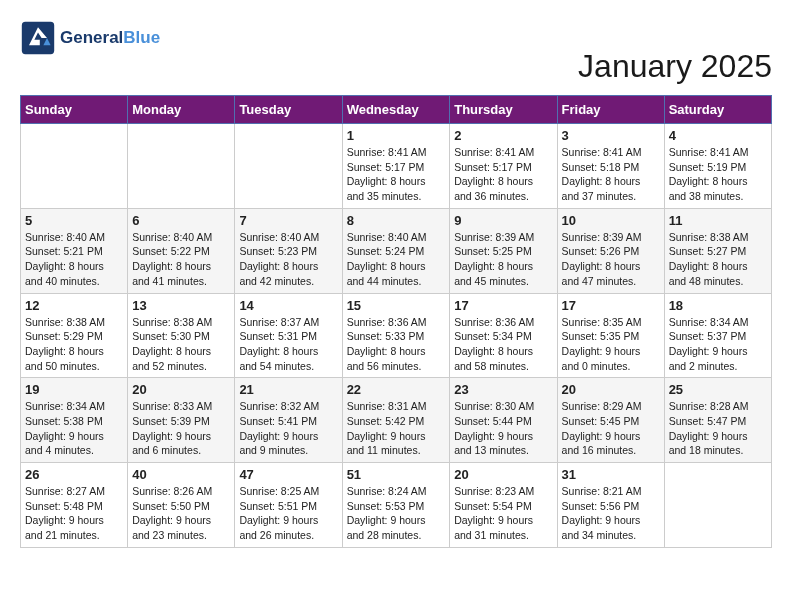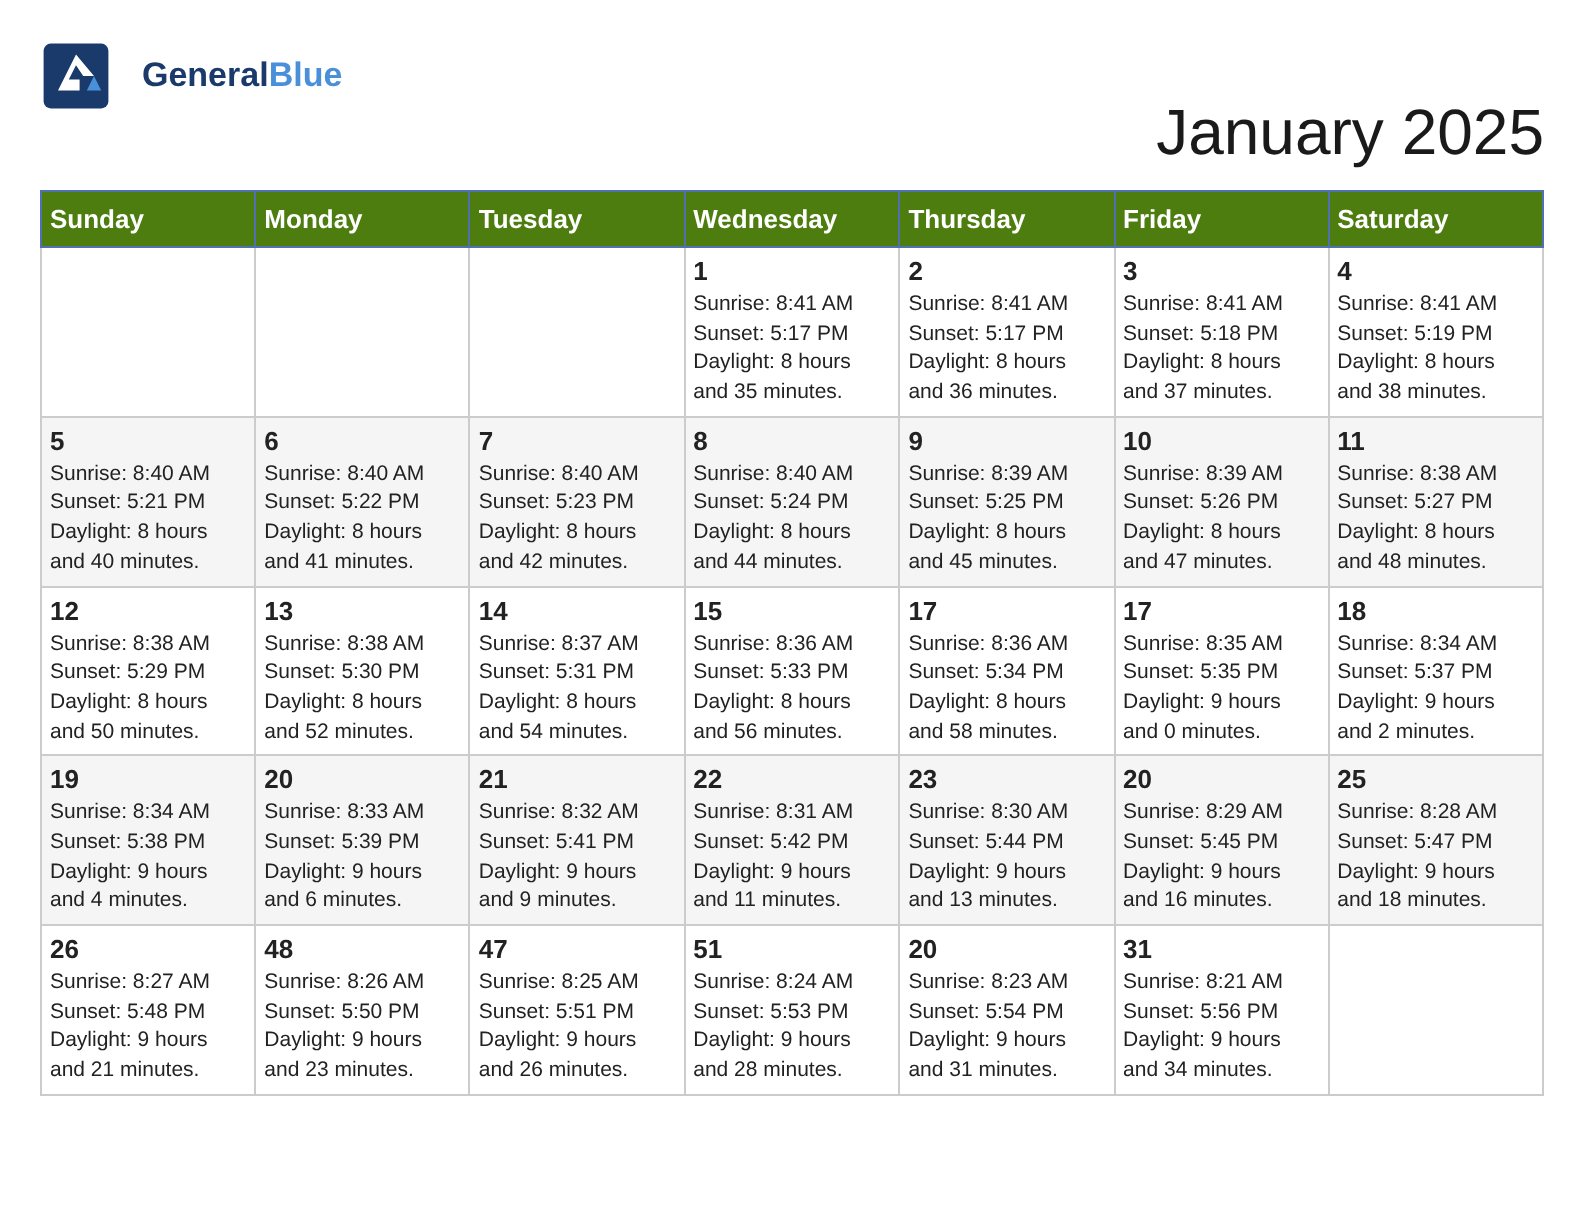--- a/index.html
+++ b/index.html
@@ -38,21 +38,21 @@
       font-size: 16px;
       color: #333;
       font-weight: normal;
     }
     .calendar {
       width: 100%;
       border-collapse: collapse;
       border: 1px solid #ccc;
     }
     .calendar th {
-      background: #4d7c0f;
+      background: #701a75;
       color: #fff;
       padding: 6px 4px;
       font-size: 13px;
       text-align: left;
       border: 1px solid #5070b0;
     }
     .calendar td {
       border: 1px solid #ccc;
       vertical-align: top;
       padding: 4px;
@@ -83,21 +83,21 @@
 <body>
 
 <div class="header">
   <div class="logo">
     <svg class="logo-icon" viewBox="0 0 40 40">
       <rect x="2" y="2" width="36" height="36" rx="4" fill="#1a3a6b"></rect>
       <polygon points="10,28 20,8 30,20 24,20 20,14 16,22 22,22 22,28" fill="white"></polygon>
       <polygon points="26,28 30,20 34,28" fill="#4a90d9"></polygon>
     </svg>
     <div>
-      <div style="font-size:17px;font-weight:bold;color:#1a3a6b;margin-left:11px;">General<span style="color:#4a90d9;">Blue</span></div>
+      <div style="font-size:17px;font-weight:bold;color:#1a3a6b;">General<span style="color:#4a90d9;">Blue</span></div>
     </div>
   </div>
   <div class="title-block">
     <h1>January 2025</h1>
   </div>
 </div>
 
 <table class="calendar">
   <thead>
     <tr>
@@ -221,21 +221,21 @@
           <div class="day-number">25</div>
           <div class="day-info">Sunrise: 8:28 AM<br>Sunset: 5:47 PM<br>Daylight: 9 hours and 18 minutes.</div>
         </td>
       </tr>
       <tr>
         <td>
           <div class="day-number">26</div>
           <div class="day-info">Sunrise: 8:27 AM<br>Sunset: 5:48 PM<br>Daylight: 9 hours and 21 minutes.</div>
         </td>
         <td>
-          <div class="day-number">48</div>
+          <div class="day-number">40</div>
           <div class="day-info">Sunrise: 8:26 AM<br>Sunset: 5:50 PM<br>Daylight: 9 hours and 23 minutes.</div>
         </td>
         <td>
           <div class="day-number">47</div>
           <div class="day-info">Sunrise: 8:25 AM<br>Sunset: 5:51 PM<br>Daylight: 9 hours and 26 minutes.</div>
         </td>
         <td>
           <div class="day-number">51</div>
           <div class="day-info">Sunrise: 8:24 AM<br>Sunset: 5:53 PM<br>Daylight: 9 hours and 28 minutes.</div>
         </td>

